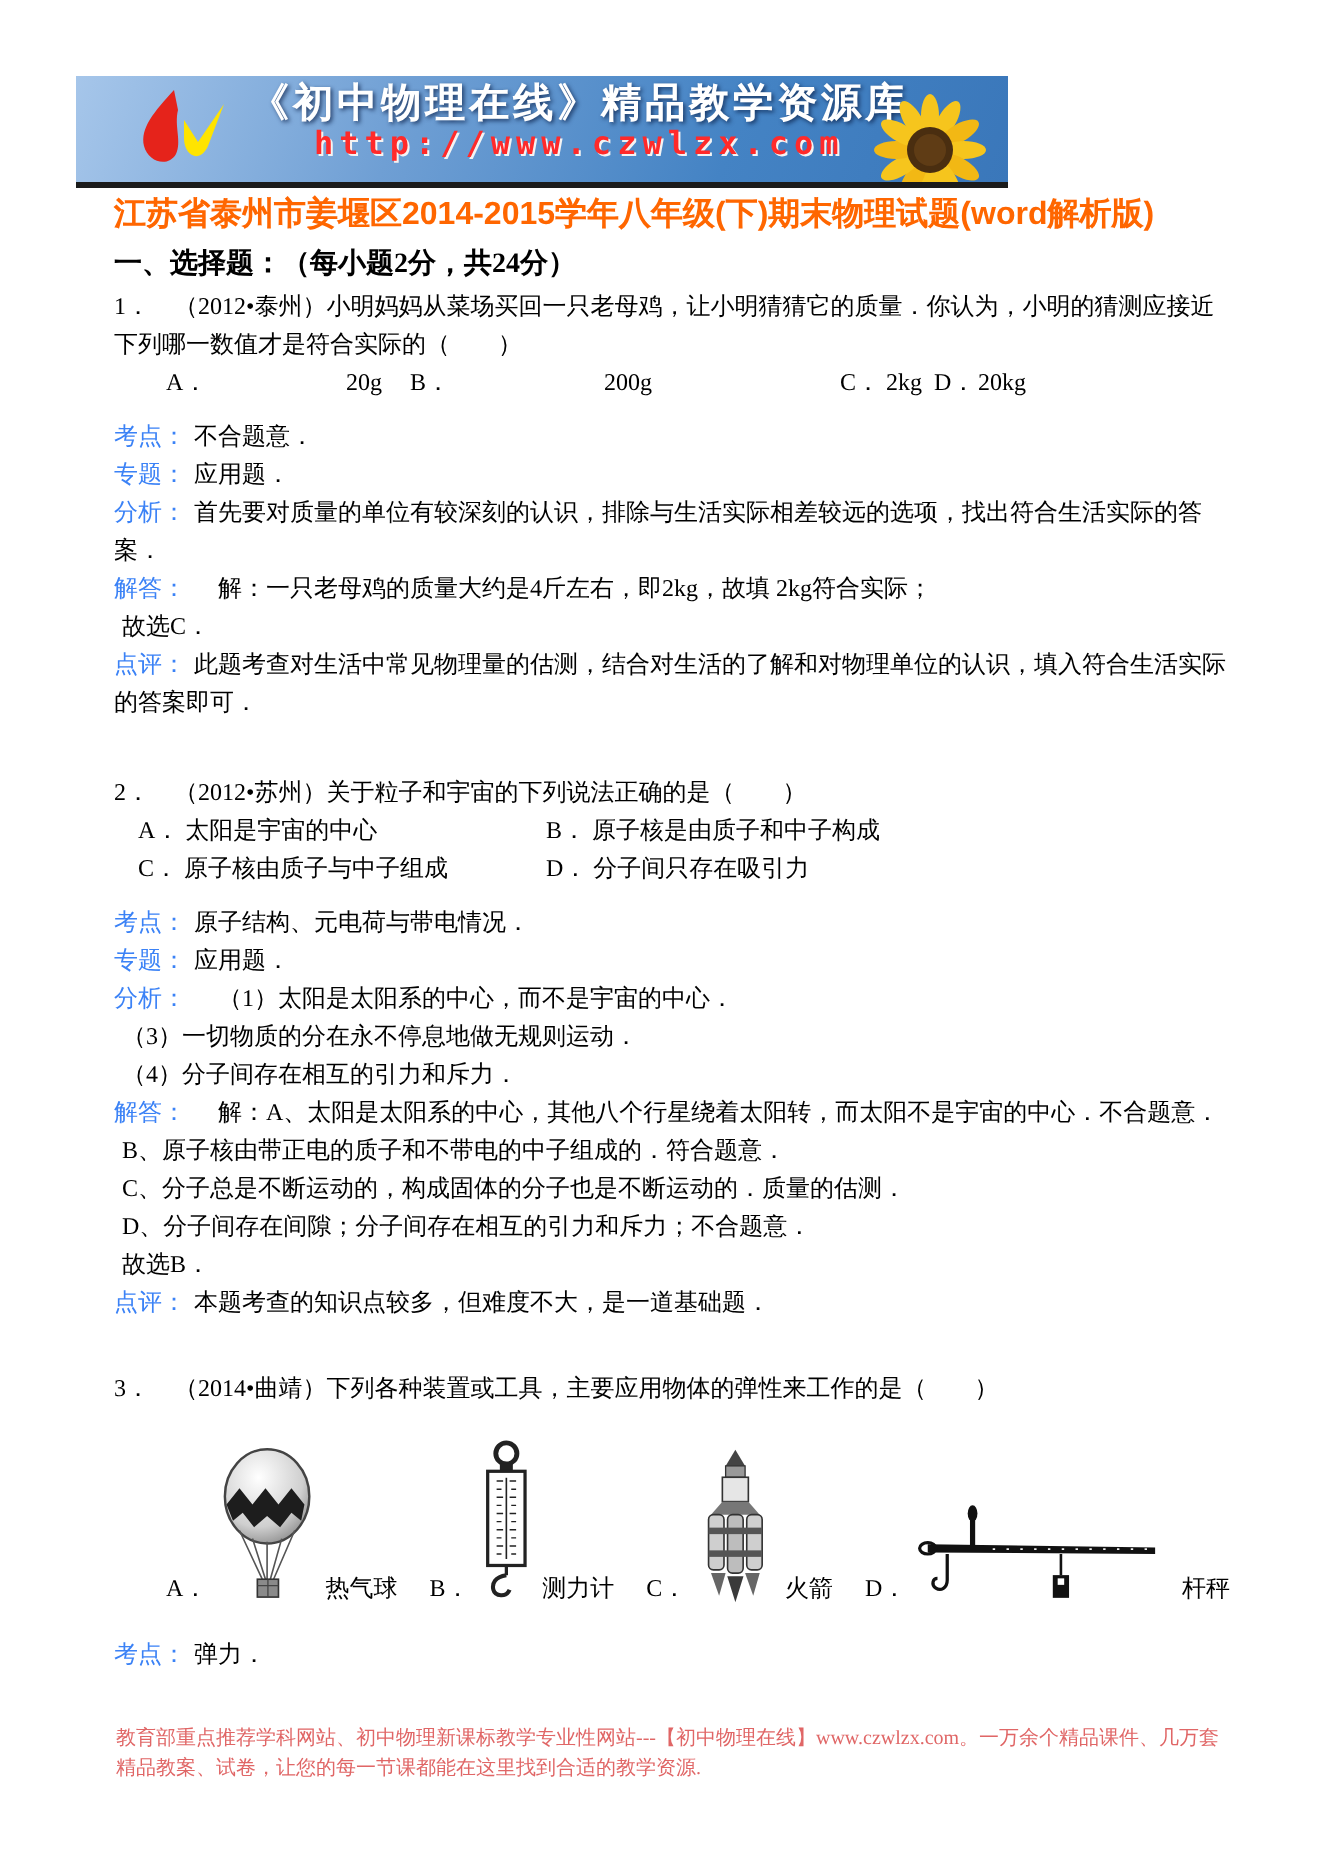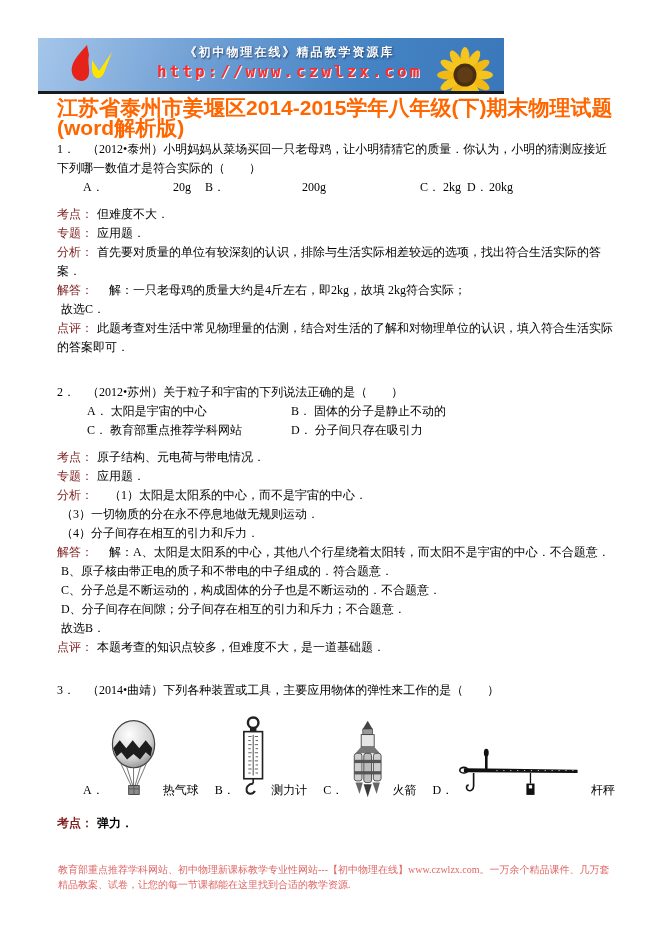--- a/index.html
+++ b/index.html
@@ -10,47 +10,47 @@
   .content{padding:0 46px 0 57px;}
   
   .banner{
     position:relative;margin:38px 0 0 38px;width:466px;height:53px;overflow:hidden;
     background:linear-gradient(110deg,#a6c6ea 0%,#6f9fd4 35%,#4483c4 70%,#3a77ba 100%);
     border-bottom:3px solid #1b1b1b;
   }
   .banner-logo{position:absolute;left:24px;top:5px;}
   .banner-center{position:absolute;left:54%;top:5px;transform:translateX(-50%);
     text-align:center;width:max-content;font-family:"Liberation Sans","DejaVu Sans",sans-serif;}
-  .banner-title{color:#ffffff;font-weight:bold;font-size:12px;letter-spacing:2px;
+  .banner-title{color:#ffffff;font-weight:bold;font-size:20px;letter-spacing:2px;
     text-shadow:1px 1px 2px rgba(10,30,70,.75);}
   .banner-url{color:#ff2a2a;font-weight:bold;font-size:16px;letter-spacing:3px;
     font-family:"DejaVu Sans Mono","Liberation Mono",monospace;text-shadow:1px 1px 0 #f3f3f3;}
   .banner-sunflower{position:absolute;right:2px;bottom:-6px;}
   
-  .doc-title{margin:4px 0 0 0;font-size:21px;line-height:20px;font-weight:bold;color:#ff6600;
+  .doc-title{margin:4px 0 0 0;font-size:16px;line-height:20px;font-weight:bold;color:#ff6600;
     font-family:"Liberation Sans","DejaVu Sans",sans-serif;}
   .section-heading{margin:6px 0 0 0;font-size:14px;line-height:18px;font-weight:bold;color:#000;}
   
   .q-text{margin:10px 0 0 0;}
   .q-text.first{margin-top:2px;}
   
   .opt-row1{position:relative;height:19px;}
   .opt-row1 span{position:absolute;top:0;white-space:nowrap;}
   .o-a-l{left:26px;}  .o-a-v{left:116px;} .o-b-l{left:148px;} .o-b-v{left:245px;}
   .o-c-l{left:363px;} .o-c-v{left:386px;} .o-d-l{left:410px;} .o-d-v{left:432px;}
   
-  .opt-grid{margin-left:30px;}
+  .opt-grid{margin-left:12px;}
   .opt-grid .row{display:flex;height:19px;}
   .opt-grid .cell{white-space:nowrap;}
   .opt-grid .cell.left{width:204px;}
   .opt-label{margin-right:3px;}
   
   .exp-block{margin-top:8px;}
   .exp-row{margin:0;}
-  .exp-label{color:#7f1d1d;margin-right:4px;}
+  .exp-label{color:#3b82f6;margin-right:4px;}
   
   .figure-row{display:flex;align-items:flex-end;margin:4px 0 0 26px;gap:6px;height:102px;}
   .fig-label,.fig-caption{margin-bottom:6px;white-space:nowrap;}
   .figure-row svg{display:block;}
   .gap-s{margin-left:4px;margin-top:36px;} .gap-m{margin-left:10px;}
   
   .footer{position:absolute;left:58px;top:862px;width:556px;font-size:10px;line-height:15px;
     color:#e06666;}
   .spacer16{height:16px;} .spacer14{height:14px;}
 </style>
@@ -84,65 +84,66 @@
         <ellipse cx="35" cy="11" rx="4.5" ry="11" fill="#f6c51d" transform="rotate(330 35 28)"></ellipse>
         <circle cx="35" cy="28" r="11.5" fill="#4a2e10"></circle>
         <circle cx="35" cy="28" r="8" fill="#5f3c15"></circle>
       </g>
     </svg>
   </div>
 
   <div class="content">
 
     <h1 class="doc-title">江苏省泰州市姜堰区2014-2015学年八年级(下)期末物理试题(word解析版)</h1>
+    <h2 class="section-heading">一、选择题：（每小题2分，共24分）</h2>
 
     <p class="q-text first">1．　（2012•泰州）小明妈妈从菜场买回一只老母鸡，让小明猜猜它的质量．你认为，小明的猜测应接近下列哪一数值才是符合实际的（　　）</p>
     <div class="opt-row1">
       <span class="o-a-l">A．</span>
       <span class="o-a-v">20g</span>
       <span class="o-b-l">B．</span>
       <span class="o-b-v">200g</span>
       <span class="o-c-l">C．</span>
       <span class="o-c-v">2kg</span>
       <span class="o-d-l">D．</span>
       <span class="o-d-v">20kg</span>
     </div>
 
     <div class="exp-block">
-      <p class="exp-row"><span class="exp-label">考点：</span><span>但难度不大．</span></p>
+      <p class="exp-row"><span class="exp-label">考点：</span><span>不合题意．</span></p>
       <p class="exp-row"><span class="exp-label">专题：</span><span>应用题．</span></p>
       <p class="exp-row"><span class="exp-label">分析：</span><span>首先要对质量的单位有较深刻的认识，排除与生活实际相差较远的选项，找出符合生活实际的答案．</span></p>
       <p class="exp-row"><span class="exp-label">解答：</span><span>　解：一只老母鸡的质量大约是4斤左右，即2kg，故填 2kg符合实际；</span></p>
       <p class="exp-row"><span class="exp-label"></span><span>故选C．</span></p>
       <p class="exp-row"><span class="exp-label">点评：</span><span>此题考查对生活中常见物理量的估测，结合对生活的了解和对物理单位的认识，填入符合生活实际的答案即可．</span></p>
     </div>
 
     <div class="spacer16"></div>
 
     <p class="q-text">2．　（2012•苏州）关于粒子和宇宙的下列说法正确的是（　　）</p>
     <div class="opt-grid">
       <div class="row">
         <div class="cell left"><span class="opt-label">A．</span><span>太阳是宇宙的中心</span></div>
-        <div class="cell"><span class="opt-label">B．</span><span>固体的分子是静止不动的</span></div>
+        <div class="cell"><span class="opt-label">B．</span><span>原子核是由质子和中子构成</span></div>
       </div>
       <div class="row">
-        <div class="cell left"><span class="opt-label">C．</span><span>教育部重点推荐学科网站</span></div>
+        <div class="cell left"><span class="opt-label">C．</span><span>原子核由质子与中子组成</span></div>
         <div class="cell"><span class="opt-label">D．</span><span>分子间只存在吸引力</span></div>
       </div>
     </div>
 
     <div class="exp-block">
       <p class="exp-row"><span class="exp-label">考点：</span><span>原子结构、元电荷与带电情况．</span></p>
       <p class="exp-row"><span class="exp-label">专题：</span><span>应用题．</span></p>
       <p class="exp-row"><span class="exp-label">分析：</span><span>　（1）太阳是太阳系的中心，而不是宇宙的中心．</span></p>
       <p class="exp-row"><span class="exp-label"></span><span>（3）一切物质的分在永不停息地做无规则运动．</span></p>
       <p class="exp-row"><span class="exp-label"></span><span>（4）分子间存在相互的引力和斥力．</span></p>
       <p class="exp-row"><span class="exp-label">解答：</span><span>　解：A、太阳是太阳系的中心，其他八个行星绕着太阳转，而太阳不是宇宙的中心．不合题意．</span></p>
       <p class="exp-row"><span class="exp-label"></span><span>B、原子核由带正电的质子和不带电的中子组成的．符合题意．</span></p>
-      <p class="exp-row"><span class="exp-label"></span><span>C、分子总是不断运动的，构成固体的分子也是不断运动的．不合题意．</span></p>
+      <p class="exp-row"><span class="exp-label"></span><span>C、分子总是不断运动的，构成固体的分子也是不断运动的．质量的估测．</span></p>
       <p class="exp-row"><span class="exp-label"></span><span>D、分子间存在间隙；分子间存在相互的引力和斥力；不合题意．</span></p>
       <p class="exp-row"><span class="exp-label"></span><span>故选B．</span></p>
       <p class="exp-row"><span class="exp-label">点评：</span><span>本题考查的知识点较多，但难度不大，是一道基础题．</span></p>
     </div>
 
     <div class="spacer14"></div>
 
     <p class="q-text">3．　（2014•曲靖）下列各种装置或工具，主要应用物体的弹性来工作的是（　　）</p>
 
     <div class="figure-row">
@@ -197,21 +198,21 @@
         <rect x="32" y="9" width="3.2" height="19" fill="#111"></rect>
         <ellipse cx="33.6" cy="8" rx="3" ry="5" fill="#111"></ellipse>
         <path d="M18,33 v16 c0,5 -4,7 -7,5 c-3,-2 -2,-6 1,-6" fill="none" stroke="#111" stroke-width="2"></path>
         <line x1="88" y1="33" x2="88" y2="46" stroke="#111" stroke-width="1.6"></line>
         <rect x="83" y="46" width="10" height="14" fill="#111"></rect>
         <rect x="86" y="48" width="4" height="4" fill="#fff"></rect>
       </svg>
       <span class="fig-caption gap-s">杆秤</span>
     </div>
 
-    <div class="exp-block" style="font-weight:bold;">
+    <div class="exp-block" style="">
       <p class="exp-row"><span class="exp-label">考点：</span><span>弹力．</span></p>
     </div>
 
   </div>
 
   <div class="footer">教育部重点推荐学科网站、初中物理新课标教学专业性网站---【初中物理在线】www.czwlzx.com。一万余个精品课件、几万套精品教案、试卷，让您的每一节课都能在这里找到合适的教学资源.</div>
 
 </div>
 
 </body></html>

